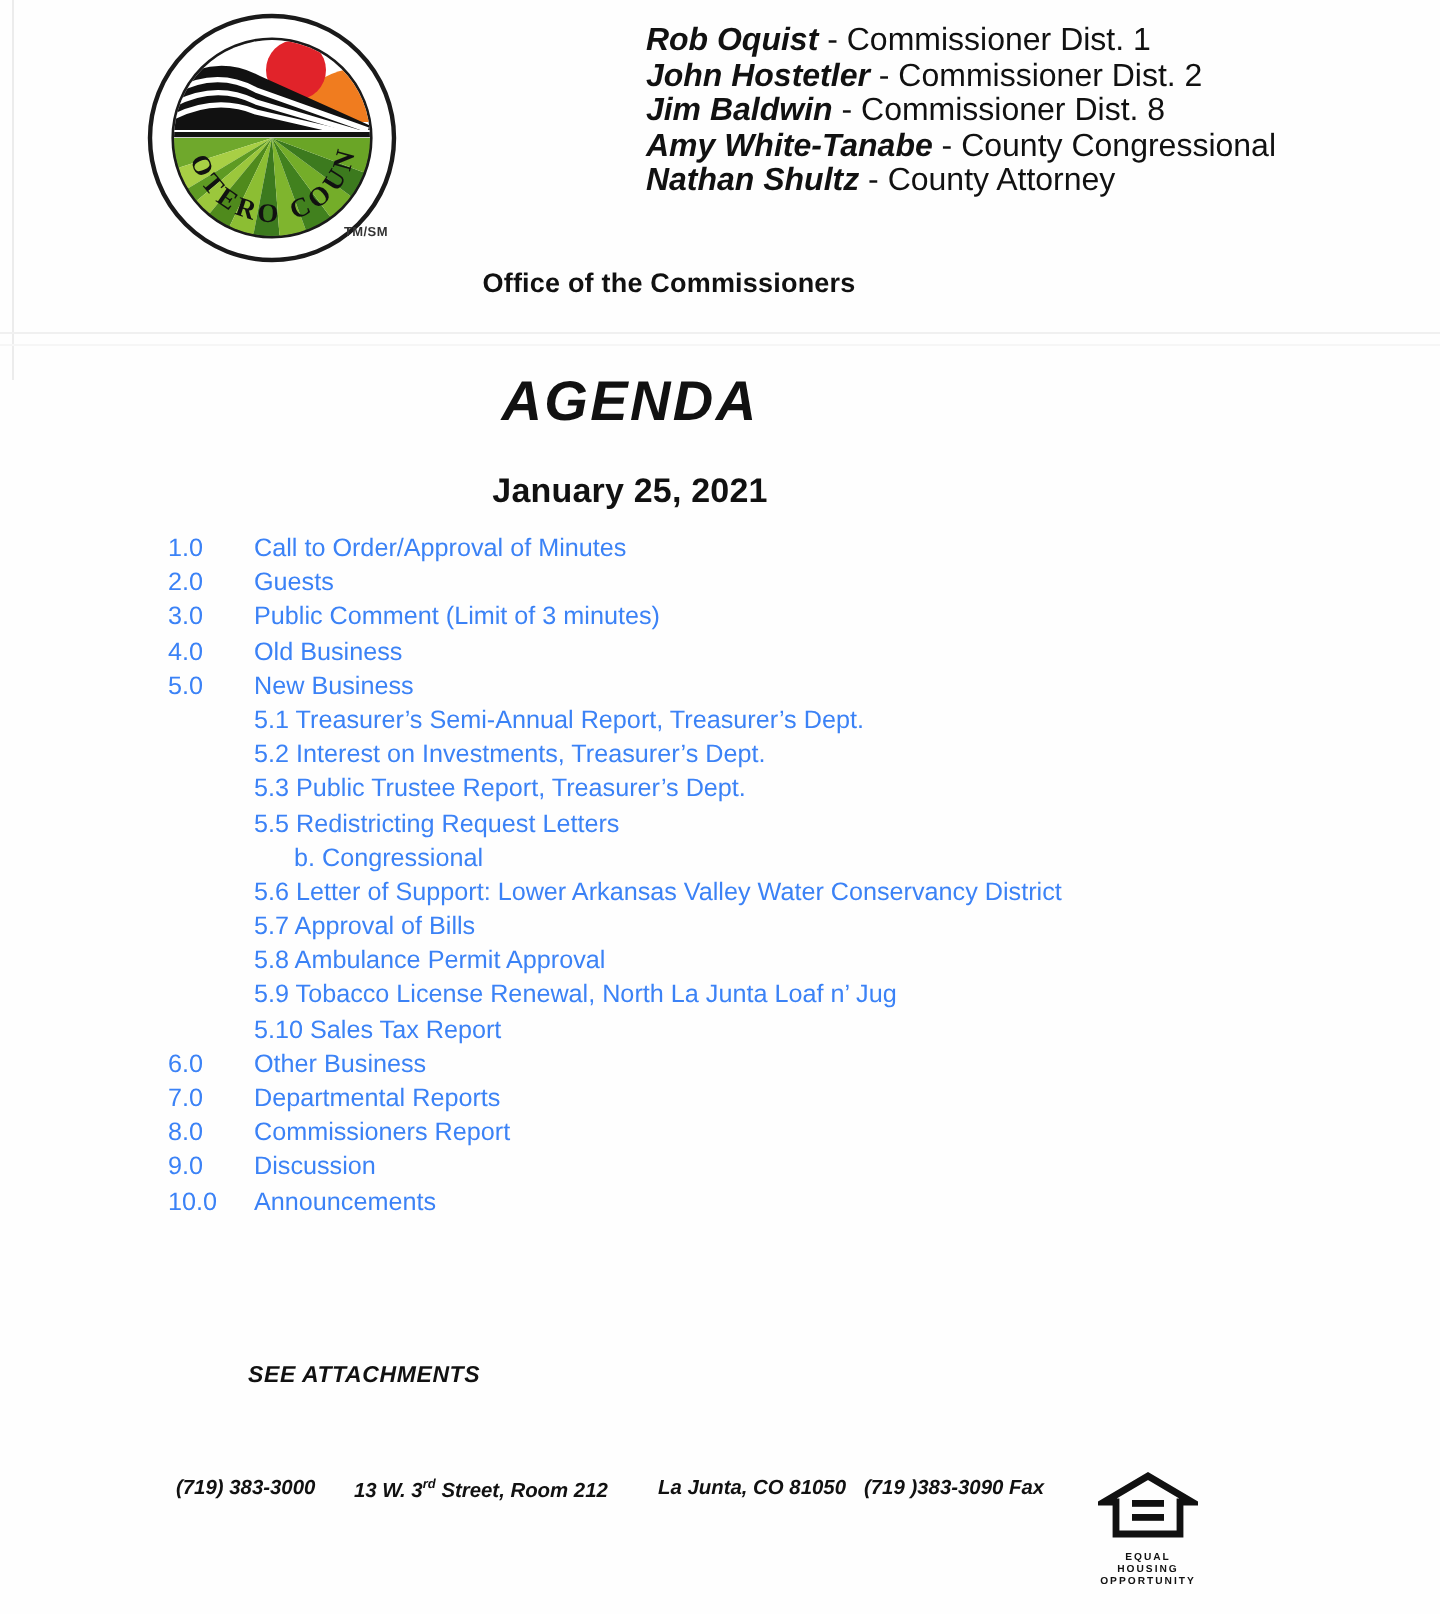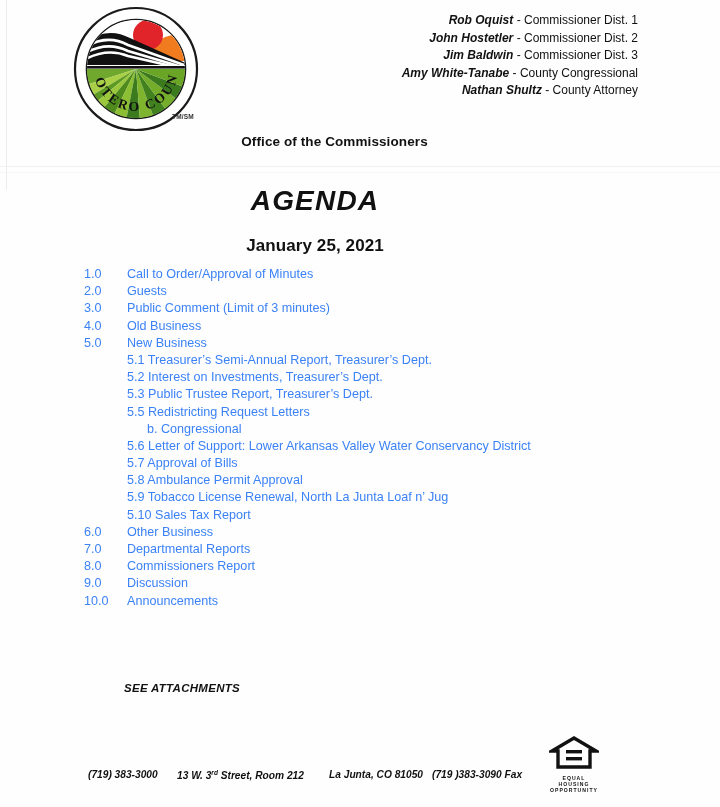--- a/index.html
+++ b/index.html
@@ -59,22 +59,21 @@
     left: 172px; top: 113px;
     font-size: 6.5px;
     font-weight: bold;
     letter-spacing: 0.2px;
     color: #333;
   }
 
   .officials {
     position: absolute;
     right: 82px; top: 12px;
-    text-align: right;
-    font-size: 12px;
+    font-size: 16px;
     line-height: 17.5px;
     color: #111;
     white-space: nowrap;
   }
   .officials .row { }
   .officials .nm {
     font-weight: bold;
     font-style: italic;
   }
   .officials .ttl { font-weight: normal; font-style: normal; }
@@ -150,21 +149,21 @@
     font-size: 11.5px;
     font-weight: bold;
     font-style: italic;
     letter-spacing: 0.3px;
     color: #111;
   }
 
   
   .footer {
     position: absolute;
-    left: 0; top: 769px;
+    left: 0; top: 739px;
     width: 720px;
     height: 22px;
     font-size: 10.2px;
     font-weight: bold;
     font-style: italic;
     color: #111;
     white-space: nowrap;
   }
   .footer .seg { position: absolute; top: 0; }
   .f1 { left: 88px; }
@@ -254,21 +253,21 @@
           <textPath href="#arcBottom" startOffset="8%">OTERO COUNTY</textPath>
         </text>
       </svg>
     </div>
 
     <div class="logo-tm">TM/SM</div>
 
     <div class="officials">
       <div class="row"><span class="nm">Rob Oquist</span><span class="ttl"> - </span><span class="ttl">Commissioner Dist. 1</span></div>
       <div class="row"><span class="nm">John Hostetler</span><span class="ttl"> - </span><span class="ttl">Commissioner Dist. 2</span></div>
-      <div class="row"><span class="nm">Jim Baldwin</span><span class="ttl"> - </span><span class="ttl">Commissioner Dist. 3</span></div>
+      <div class="row"><span class="nm">Jim Baldwin</span><span class="ttl"> - </span><span class="ttl">Commissioner Dist. 8</span></div>
       <div class="row"><span class="nm">Amy White-Tanabe</span><span class="ttl"> - </span><span class="ttl">County Congressional</span></div>
       <div class="row"><span class="nm">Nathan Shultz</span><span class="ttl"> - </span><span class="ttl">County Attorney</span></div>
     </div>
   </div>
 
   <div class="office-line">Office of the Commissioners</div>
 
   <div class="title-block">
     <div class="doc-title">AGENDA</div>
     <div class="doc-date">January 25, 2021</div>

